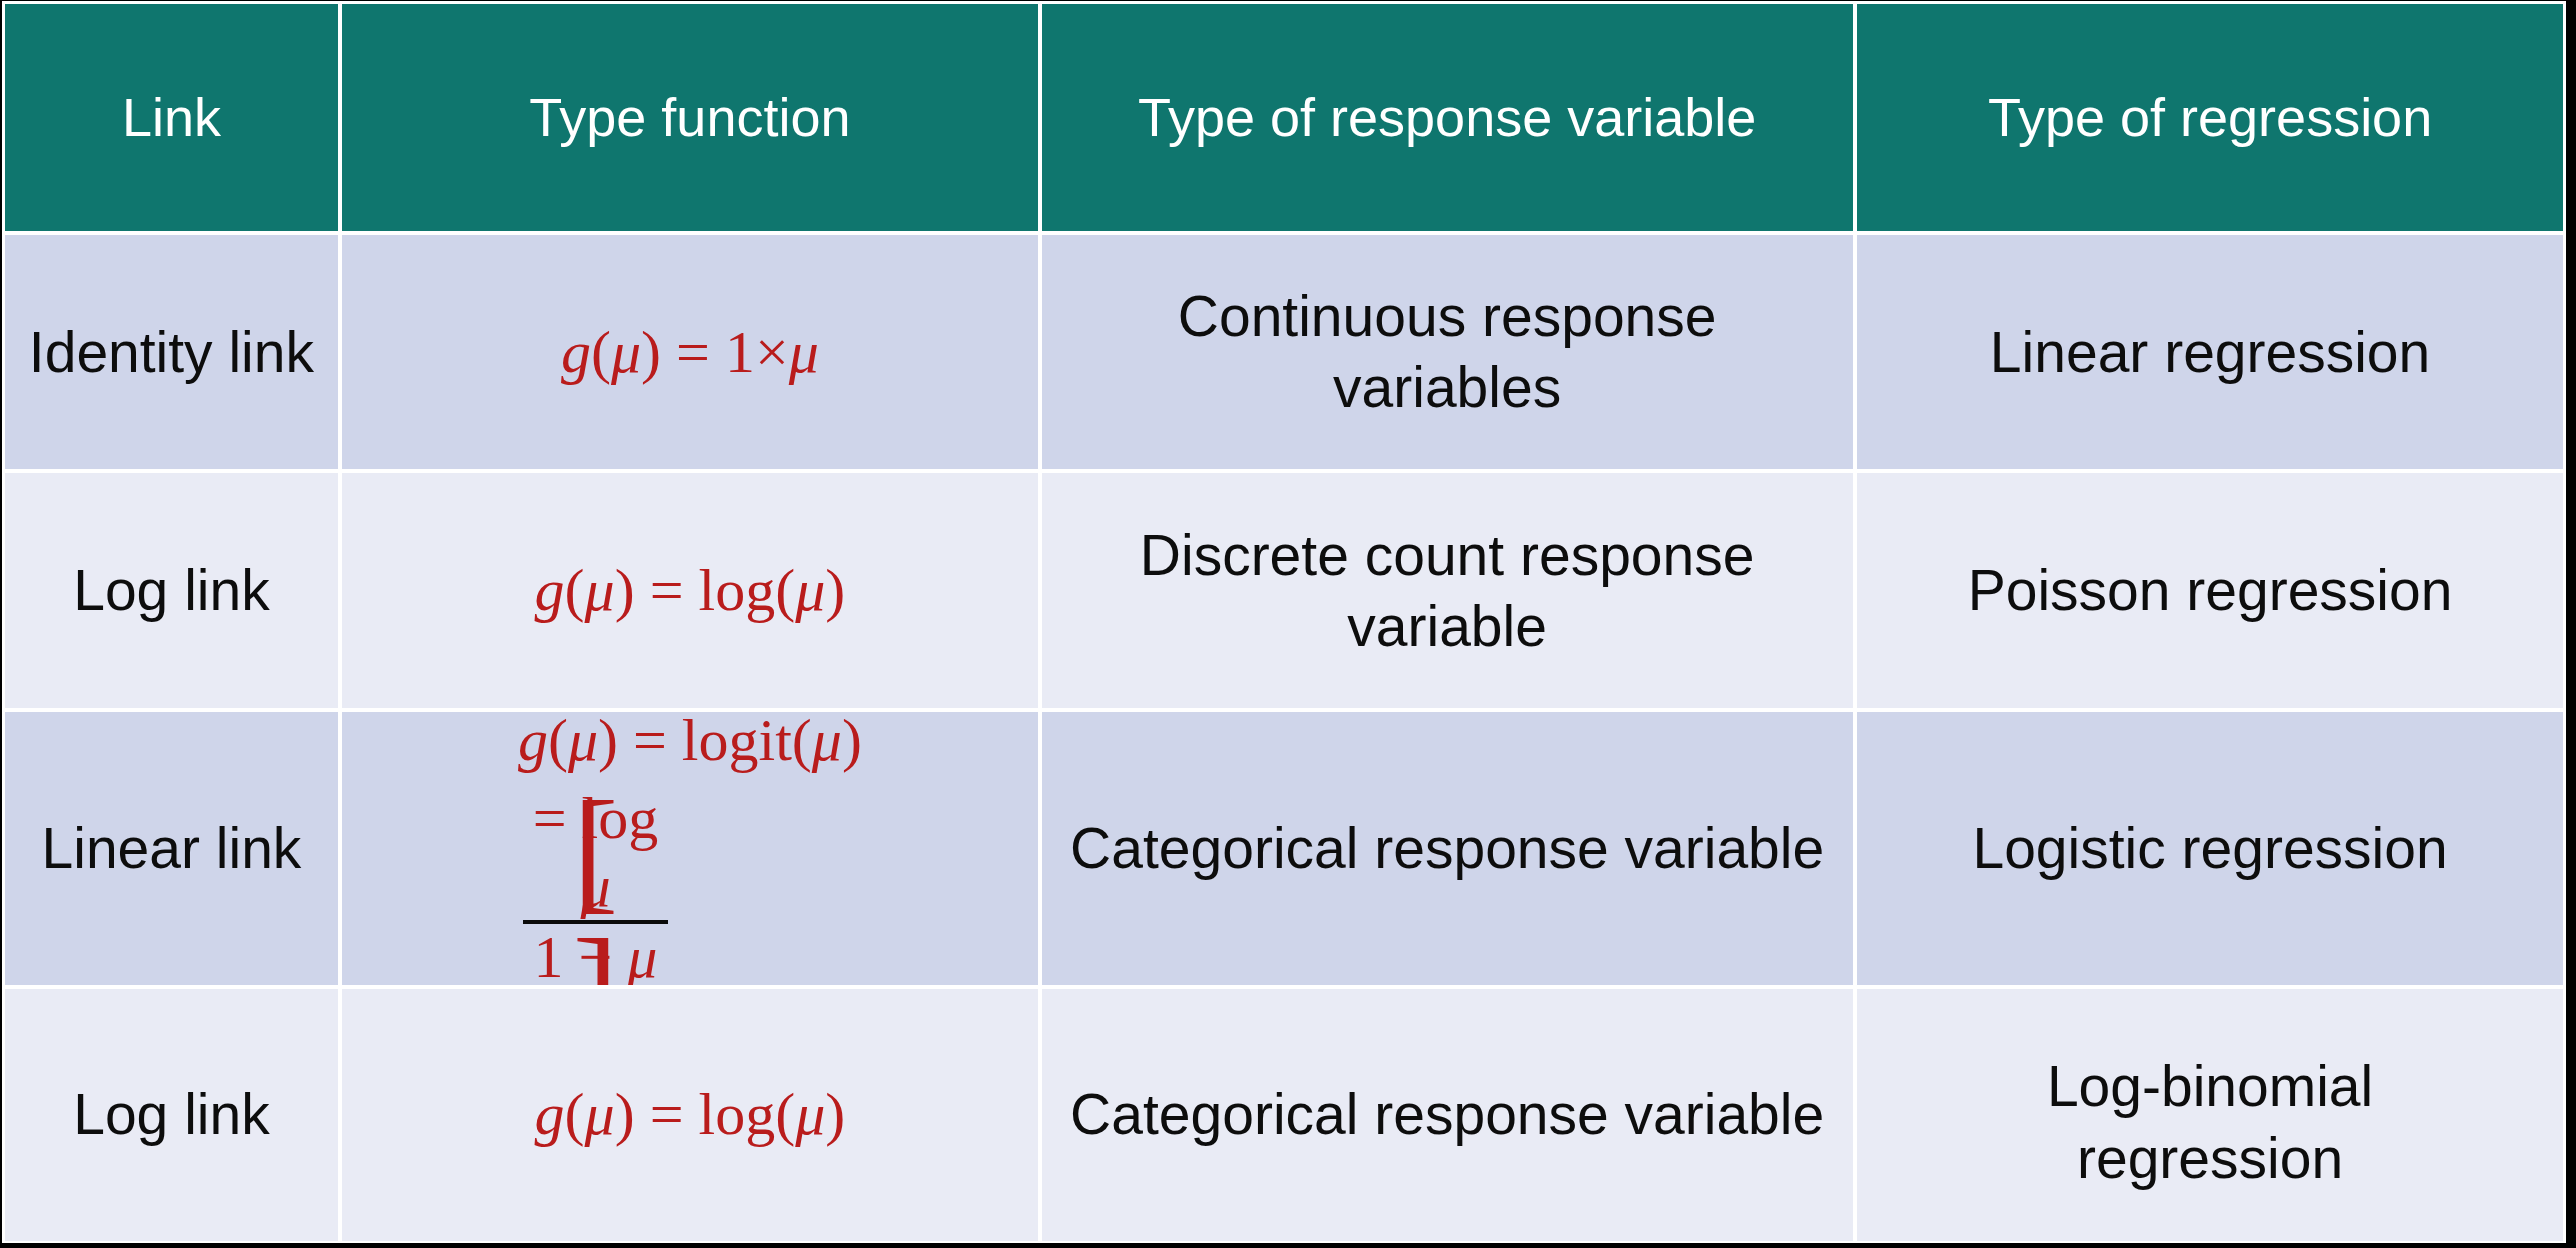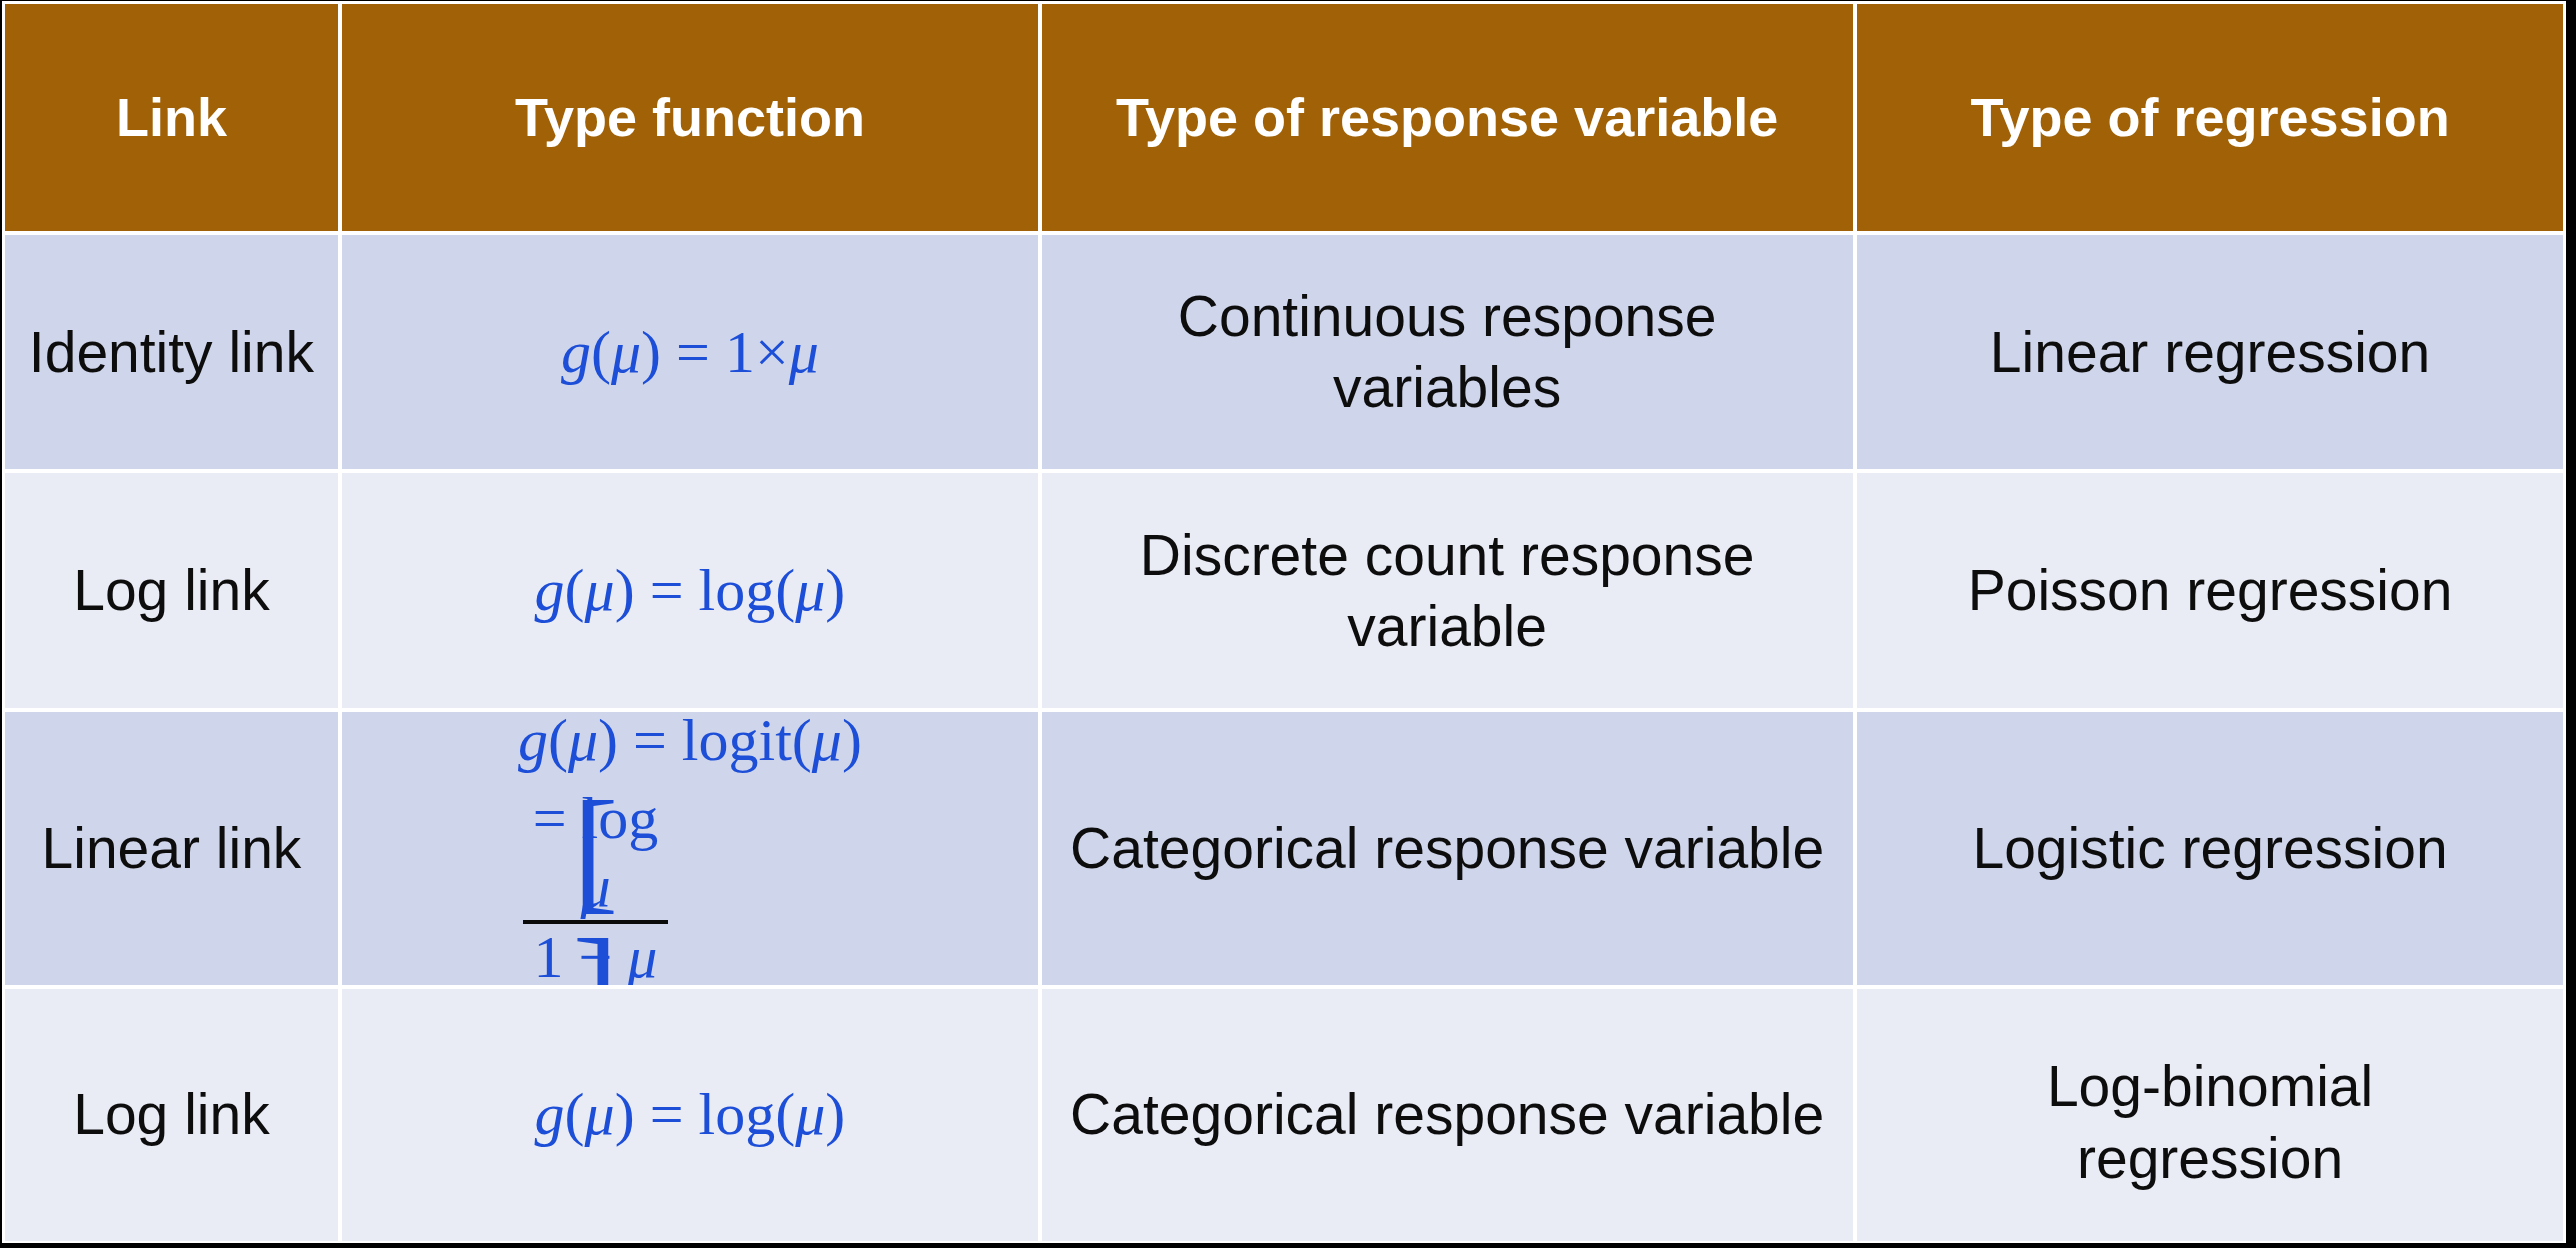--- a/index.html
+++ b/index.html
@@ -19,31 +19,31 @@
     grid-template-columns:557fr 1162fr 1355fr 1181fr;
     grid-template-rows:378fr 388fr 390fr 452fr 418fr;
     gap:4.2px;
     background:#ffffff;
   }
   .cell{
     display:flex;flex-direction:column;align-items:center;justify-content:center;
     text-align:center;padding:6px 18px;box-sizing:border-box;overflow:hidden;
   }
   .th{
-    background:#a16207;color:#ffffff;
-    font-weight:bold;font-size:54px;line-height:1.2;
+    background:#0f766e;color:#ffffff;
+    font-weight:normal;font-size:54px;line-height:1.2;
   }
   .band-a{background:#CFD5EA;}
   .band-b{background:#E9EBF5;}
   .td{font-size:57px;color:#0d0d0d;line-height:1.25;}
   .wrap2{max-width:576px;margin-top:16px;}
   
   .frm{
     font-family:"Liberation Serif","DejaVu Serif",serif;
-    font-size:60px;color:#1d4ed8;line-height:1.15;white-space:nowrap;
+    font-size:60px;color:#b91c1c;line-height:1.15;white-space:nowrap;
   }
   .frm i{font-style:italic;}
   .flines{display:flex;flex-direction:column;align-items:flex-start;gap:8.4px;}
   .f2{display:inline-flex;align-items:center;flex-direction:column;}
   .brk{
     font-size:2.3em;line-height:0;vertical-align:middle;
     font-weight:300;transform:translateY(-0.02em);
   }
   .frac{
     display:inline-flex;flex-direction:column;align-items:center;

